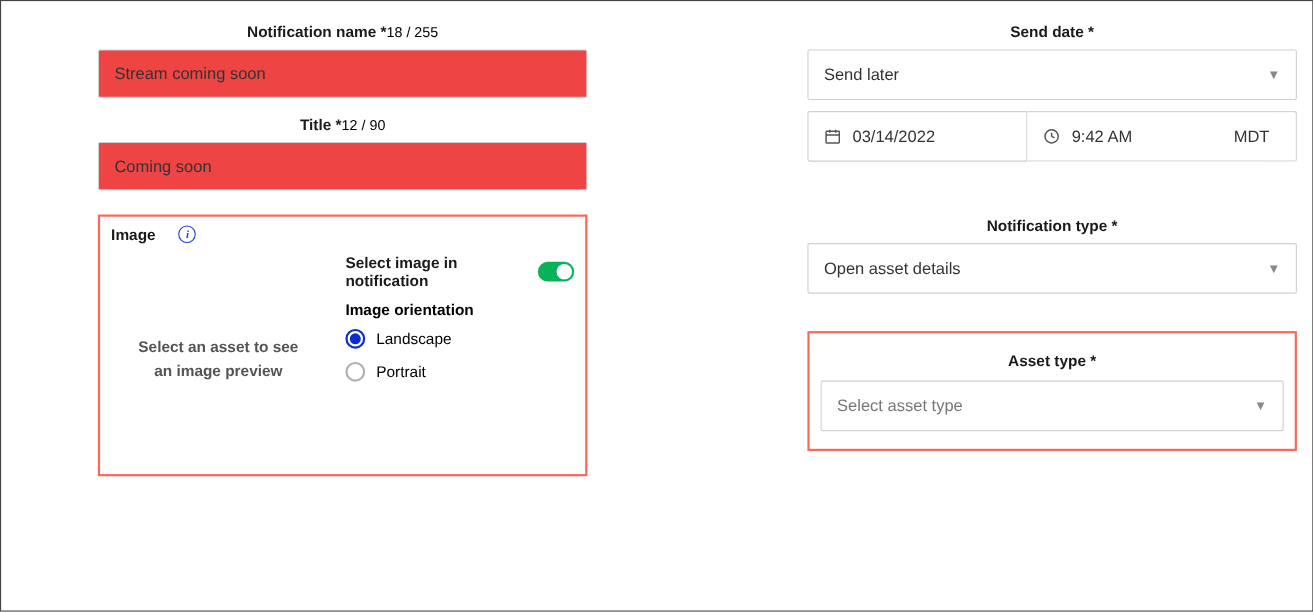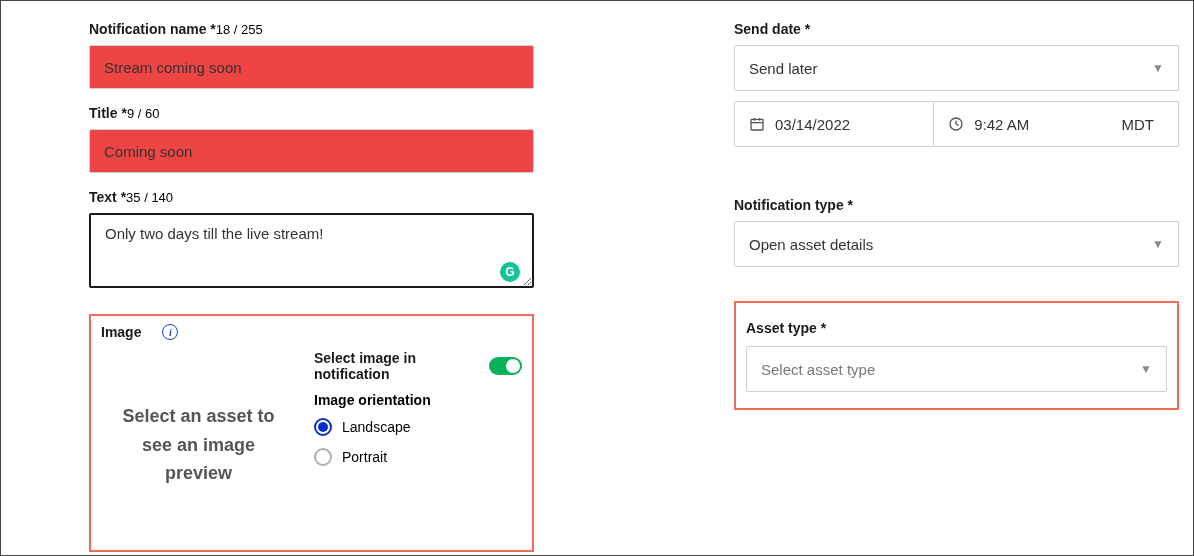--- a/index.html
+++ b/index.html
@@ -24,21 +24,21 @@
     .col {
       flex: 0 0 445px;
       display: flex;
       flex-direction: column;
     }
     .field-group {
       margin-bottom: 16px;
     }
     .label-row {
       display: flex;
-      justify-content: flex-start;
+      justify-content: center;
       align-items: baseline;
       margin-bottom: 8px;
     }
     .label {
       font-size: 14px;
       font-weight: 600;
       color: #1a1a1a;
     }
     .counter {
       font-size: 13px;
@@ -121,21 +121,21 @@
     }
     .image-preview {
       flex: 0 0 195px;
       height: 190px;
       background: #fff;
       display: flex;
       align-items: center;
       justify-content: center;
       text-align: center;
       color: #555;
-      font-size: 18px;
+      font-size: 14px;
       font-weight: 600;
       padding: 0 20px;
       line-height: 1.6;
     }
     .image-controls {
       flex: 1;
       font-size: 14px;
     }
     .toggle-row {
       display: flex;
@@ -265,35 +265,25 @@
       <div class="label-row">
         <span class="label">Notification name *</span>
         <span class="counter">18 / 255</span>
       </div>
       <input class="text-input" value="Stream coming soon" style="">
     </div>
 
     <div class="field-group">
       <div class="label-row">
         <span class="label">Title *</span>
-        <span class="counter">9 / 60</span>
+        <span class="counter">12 / 90</span>
       </div>
       <input class="text-input" value="Coming soon" style="">
     </div>
 
-    <div class="field-group">
-      <div class="label-row">
-        <span class="label">Text *</span>
-        <span class="counter">35 / 140</span>
-      </div>
-      <div class="textarea-wrap">
-        <textarea class="textarea" style="">Only two days till the live stream!</textarea>
-        <div class="grammarly-badge">G</div>
-      </div>
-    </div>
 
     <div class="highlight-box">
       <div class="image-label-row">
         <span class="label">Image</span>
         <span class="info-icon">i</span>
       </div>
       <div class="image-section">
         <div class="image-preview">Select an asset to see an image preview</div>
         <div class="image-controls">
           <div class="toggle-row">

